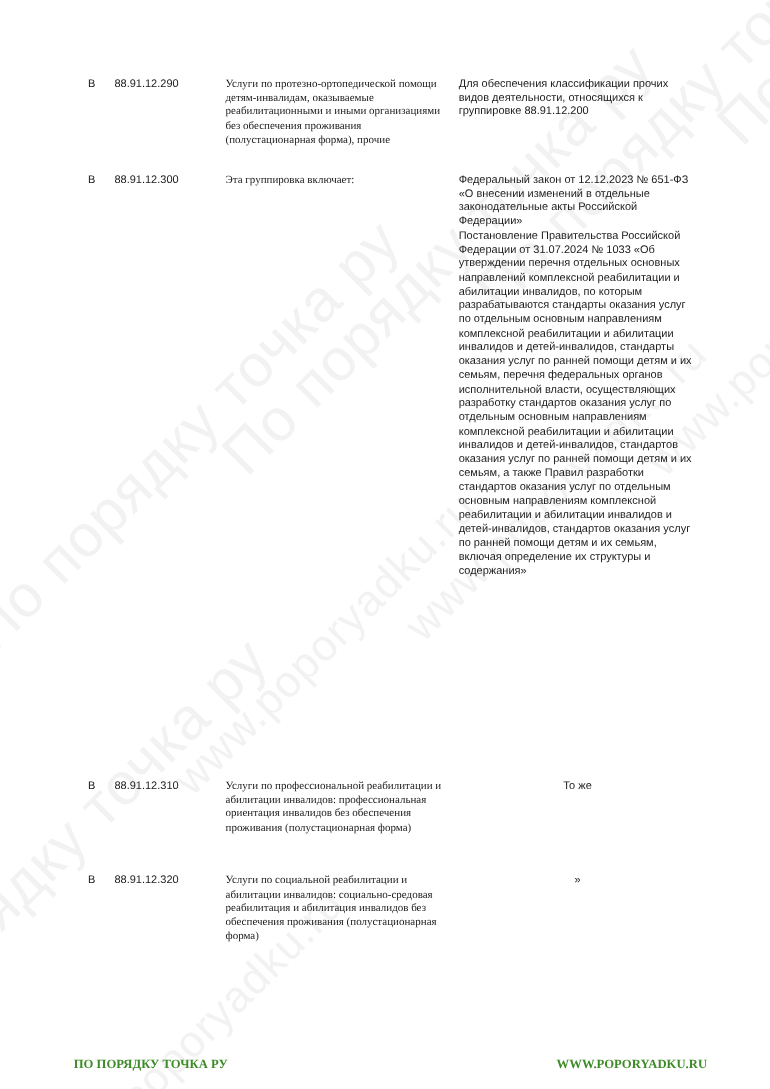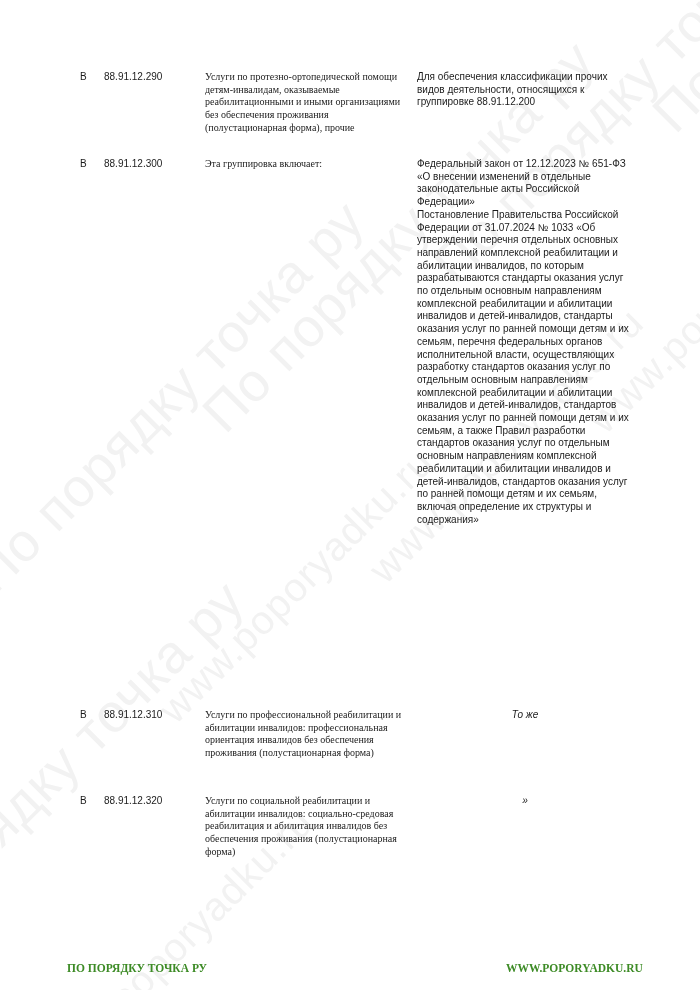--- a/index.html
+++ b/index.html
@@ -69,21 +69,21 @@
     line-height: 12.7px;
     color: #1b1b1b;
     font-family: "Liberation Sans", sans-serif;
     -webkit-font-smoothing: antialiased;
   }
 
   .col-mark   { left: 80px;  width: 26px; text-align: left; }
   .col-code   { left: 104px; width: 80px; text-align: left; white-space: nowrap; }
   .col-name   { left: 205px; width: 202px; text-align: left; font-family: Liberation Serif, serif; }
   .col-basis  { left: 417px; width: 216px; text-align: left; }
-  .col-basis.centered { text-align: center; font-style: italic; }
+  .col-basis.centered { text-align: center; }
 
   .cell p {
     margin: 0;
     padding: 0;
   }
 
   
   #footer {
     position: absolute;
     left: 0;

